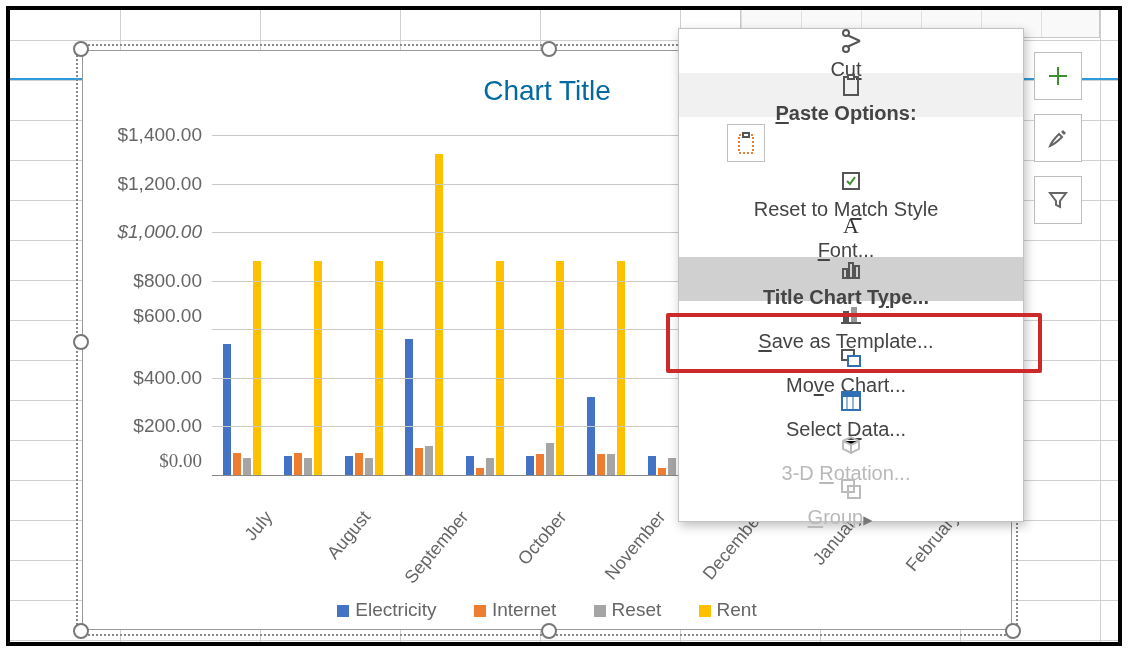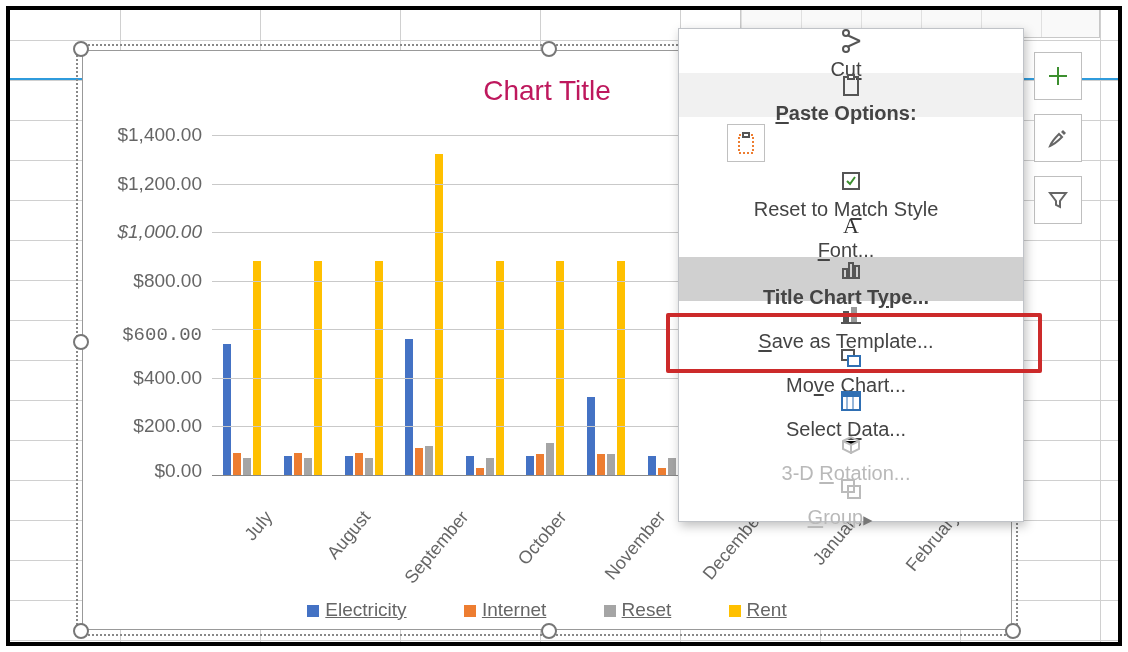--- a/index.html
+++ b/index.html
@@ -20,40 +20,40 @@
     border:1px solid #999; box-sizing:border-box; background:#fff;
     outline:2px dotted #888; outline-offset:4px;
   }
   .sel-handle { position:absolute; width:12px; height:12px; border:2px solid #777; border-radius:50%; background:#fff; }
   .sh-nw { left:-10px; top:-10px; } .sh-n { left:50%; margin-left:-6px; top:-10px; } .sh-ne { right:-10px; top:-10px; }
   .sh-w { left:-10px; top:50%; margin-top:-6px; } .sh-e { right:-10px; top:50%; margin-top:-6px; }
   .sh-sw { left:-10px; bottom:-10px; } .sh-s { left:50%; margin-left:-6px; bottom:-10px; } .sh-se { right:-10px; bottom:-10px; }
 
   .chart-canvas { position:absolute; left:14px; right:14px; top:14px; bottom:14px; }
 
-  .chart-title { text-align:center; font-size:28px; color:#be185d; margin-top:10px; }
+  .chart-title { text-align:center; font-size:28px; color:#0369a1; margin-top:10px; }
 
   .plot { position:absolute; left:0; top:60px; width:600px; height:365px; }
   .yaxis-label { position:absolute; left:0; width:105px; text-align:right; font-size:19px; color:#666; transform:translateY(-50%); }
   .hgrid { position:absolute; left:115px; right:0; border-top:1px solid #c9c9c9; }
 
   .bars { position:absolute; left:115px; top:0; bottom:0; right:0; display:flex; align-items:flex-end; }
   .cluster { position:relative; flex:1; height:100%; }
   .bar { position:absolute; bottom:0; width:8px; }
   .bar.e { background:#4472c4; } 
   .bar.i { background:#ed7d31; } 
   .bar.p { background:#a5a5a5; } 
   .bar.r { background:#ffc000; } 
 
   .xlabels { position:absolute; left:115px; right:0; top:432px; height:120px; display:flex; }
   .xlabel { flex:1; position:relative; }
   .xlabel span { position:absolute; left:50%; top:10px; transform-origin:left top; transform:rotate(-50deg) translateX(-100%); font-size:18px; color:#666; white-space:nowrap; }
 
   .legend { position:absolute; left:0; right:0; bottom:-6px; text-align:center; font-size:19px; color:#666; }
-  .legend .item { display:inline-block; margin:0 26px;text-decoration:underline; }
+  .legend .item { display:inline-block; margin:0 16px; }
   .legend .swatch { display:inline-block; width:12px; height:12px; margin-right:6px; vertical-align:middle; }
 
   
   .context-menu { position:absolute; left:668px; top:18px; width:344px; background:#fff; border:1px solid #c0c3c8; box-shadow: 2px 4px 10px rgba(0,0,0,.25); z-index:20; }
   .cm-icon-col { width:48px; text-align:center; font-size:18px; color:#555; }
   .menu-item { display:flex; align-items:center; height:44px; font-size:20px; color:#444;flex-direction:column; }
   .menu-item.disabled { color:#b9b9b9; }
   .menu-item .label { flex:1; padding-right:10px; white-space:nowrap; }
   .menu-item.highlight { background:#d0d0d0; }
   .menu-item.nohover { cursor:default; }
@@ -144,27 +144,27 @@
               <div class="bar r" style="height: 213.714px; left: calc(50% + 11px);"></div>
             </div>
             <div class="cluster">
               <div class="bar e" style="height: 19.4286px; left: calc(50% - 19px);"></div>
               <div class="bar i" style="height: 7.28571px; left: calc(50% - 9px);"></div>
               <div class="bar p" style="height: 17px; left: calc(50% + 1px);"></div>
               <div class="bar r" style="height: 213.714px; left: calc(50% + 11px);"></div>
             </div>
           </div>
       <div class="hgrid" style="top: 350px;"></div>
-          <div class="yaxis-label" style="top: 346px;">$0.00</div>
+          <div class="yaxis-label" style="top: 336px; font-family: Liberation Serif, serif;">$0.00</div>
           <div class="hgrid" style="top: 301.429px;"></div>
           <div class="yaxis-label" style="top: 301.429px;">$200.00</div>
           <div class="hgrid" style="top: 252.857px;"></div>
           <div class="yaxis-label" style="top: 252.857px;">$400.00</div>
           <div class="hgrid" style="top: 204.286px;"></div>
-          <div class="yaxis-label" style="top: 210px; font-family: Liberation Mono, monospace;">$600.00</div>
+          <div class="yaxis-label" style="top: 191px;">$600.00</div>
           <div class="hgrid" style="top: 155.714px;"></div>
           <div class="yaxis-label" style="top: 155.714px;">$800.00</div>
           <div class="hgrid" style="top: 107.143px;"></div>
           <div class="yaxis-label" style="top: 107.143px; font-style: italic;">$1,000.00</div>
           <div class="hgrid" style="top: 58.5714px;"></div>
           <div class="yaxis-label" style="top: 58.5714px;">$1,200.00</div>
           <div class="hgrid" style="top: 10px;"></div>
           <div class="yaxis-label" style="top: 10px;">$1,400.00</div>
           <div class="hgrid" style="top: 350px; border-top: 1px solid rgb(136, 136, 136);"></div>
         </div>

